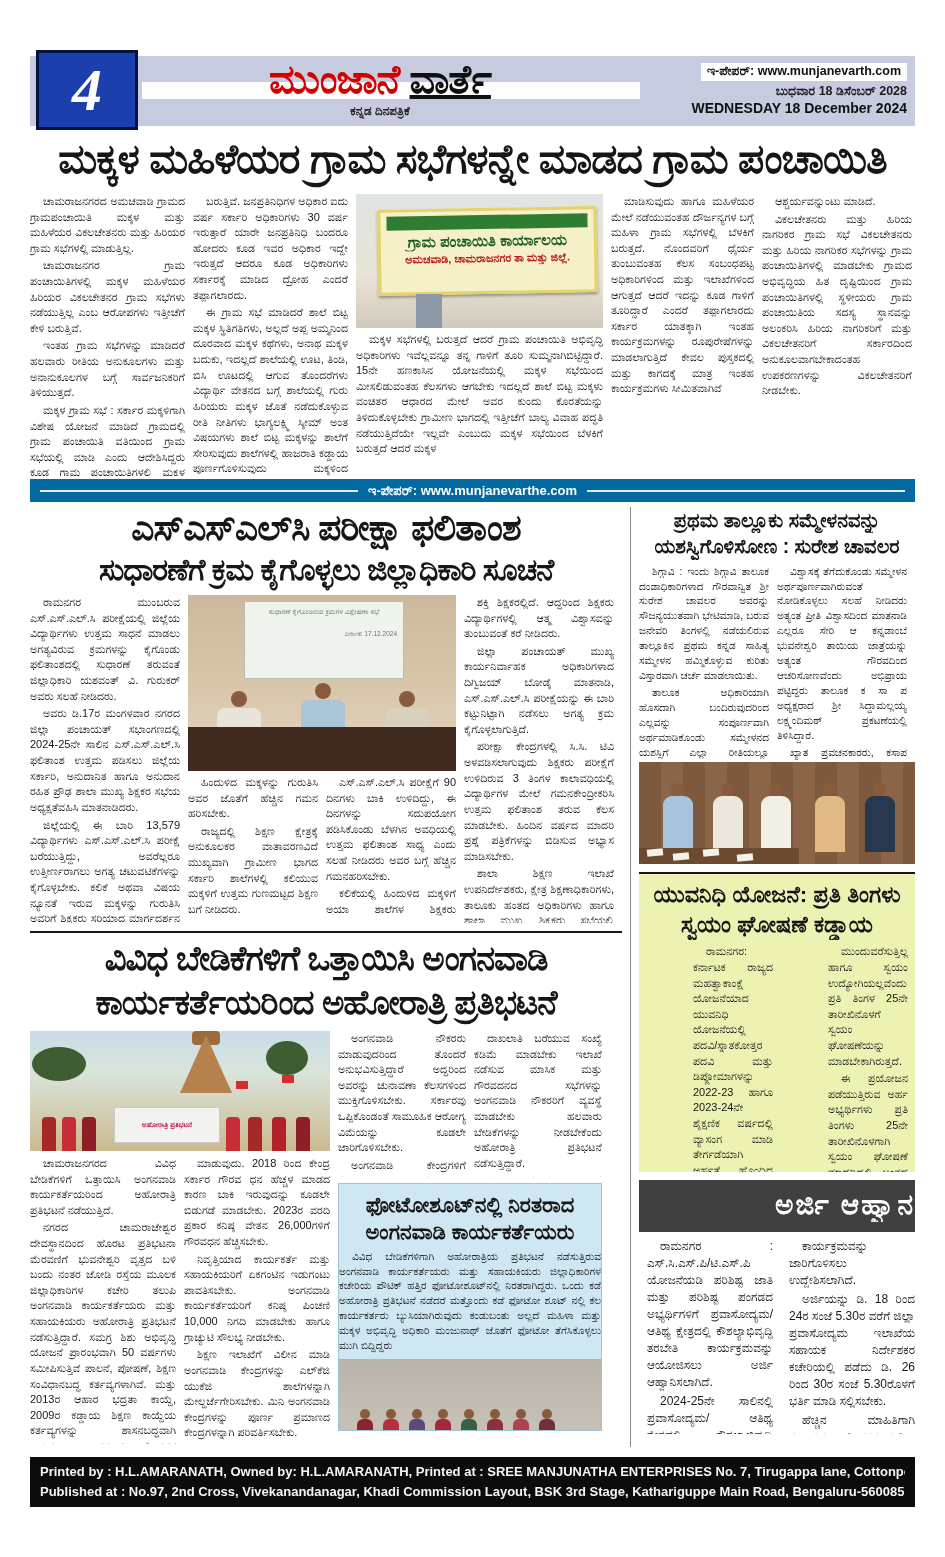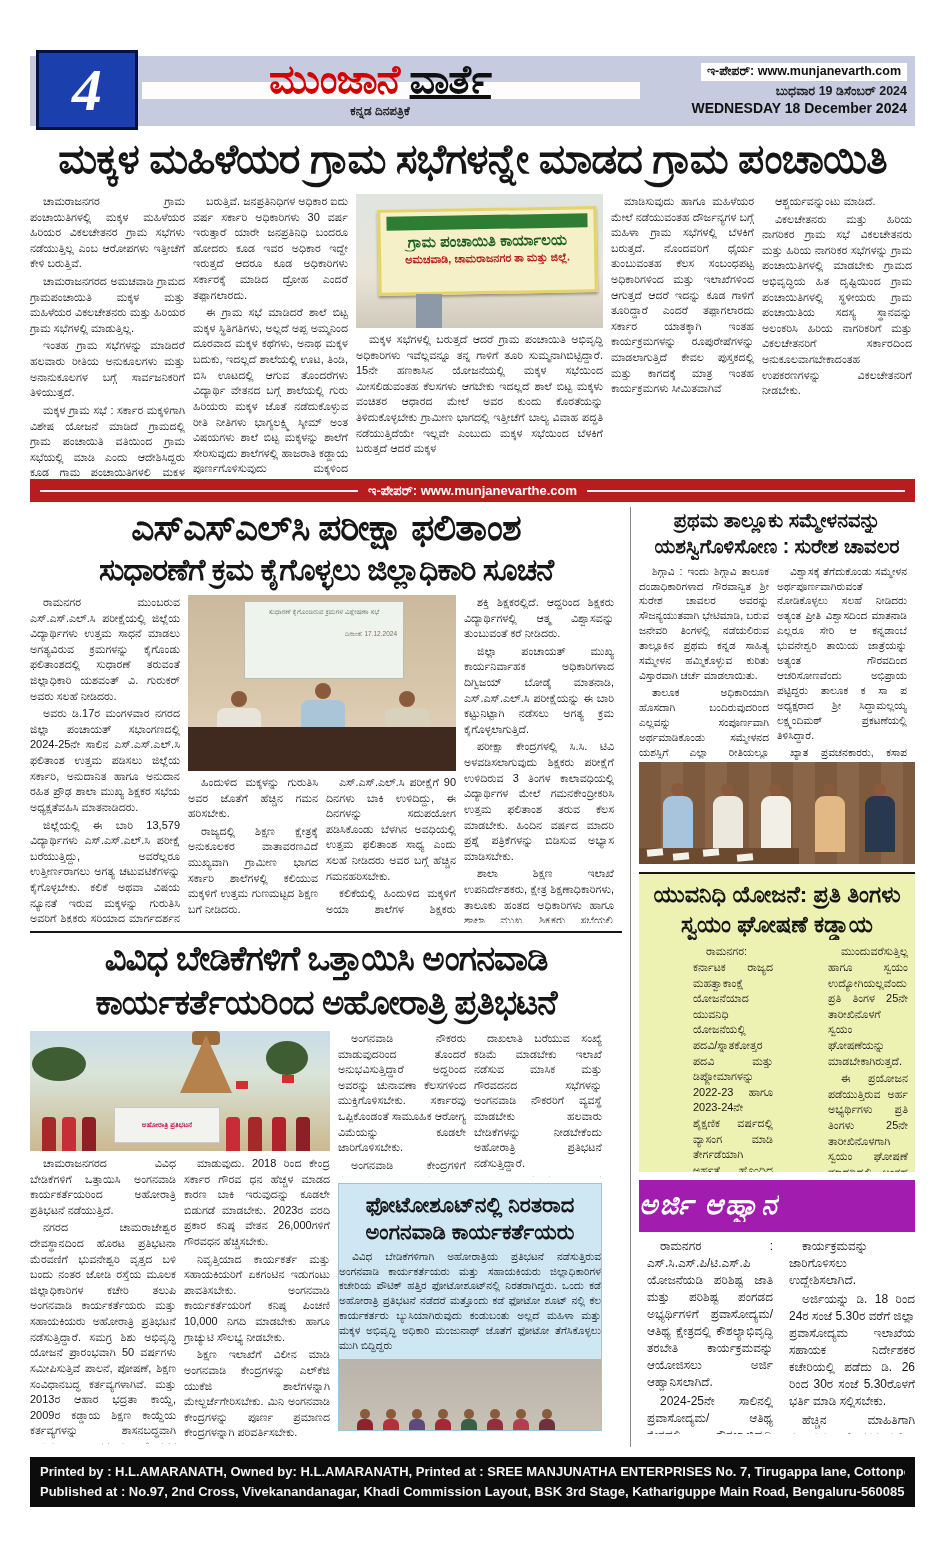--- a/index.html
+++ b/index.html
@@ -31,21 +31,21 @@
   .a1c1{width:155px;} .a1c2{width:155px;} .a1mid{width:247px;} .a1c4{width:143px;} .a1c5{width:150px;}
   .photo{position:relative;overflow:hidden;}
   .ph-panchayat{height:134px;background:linear-gradient(180deg,#dfe5e2 0%,#e9e4d6 60%,#cfcabc 100%);margin-bottom:4px;}
   .ph-sign{position:absolute;left:22px;top:14px;right:6px;height:86px;background:#f6f0c8;border:3px solid #e4d26a;
         box-shadow:0 2px 3px rgba(0,0,0,.35);padding:4px 6px;box-sizing:border-box;transform:rotate(-1deg);}
   .ph-sign-top{height:14px;background:#2e7d32;margin-bottom:3px;}
   .ph-sign-main{font-size:15px;font-weight:800;color:#1b5e20;text-align:center;white-space:nowrap;overflow:hidden;}
   .ph-sign-sub{font-size:11px;font-weight:bold;color:#b71c1c;text-align:center;white-space:nowrap;overflow:hidden;margin-top:2px;}
   .ph-pillar{position:absolute;left:60px;bottom:0;width:26px;height:34px;background:#8e99a8;}
   
-  .bluebar{margin:3px 30px 0;height:23px;background:#b91c1c;display:flex;align-items:center;color:#fff;}
+  .bluebar{margin:3px 30px 0;height:23px;background:#0369a1;display:flex;align-items:center;color:#fff;}
   .bluebar .rule{flex:1;height:0;border-top:2px solid #e8ecff;margin:0 10px;}
   .bluebar .txt{font-size:13px;font-weight:bold;white-space:nowrap;}
   
   .main-row{margin:5px 30px 0;display:flex;}
   .left-col{width:592px;padding-right:8px;border-right:1px solid #8a8a8a;}
   .right-col{width:276px;padding-left:8px;}
   .h-sslc1{font-size:36px;font-weight:800;text-align:center;white-space:nowrap;overflow:hidden;height:46px;letter-spacing:-1px;}
   .h-sslc2{font-size:30px;font-weight:800;text-align:center;white-space:nowrap;overflow:hidden;height:40px;letter-spacing:-1px;}
   .sslc-row{display:flex;gap:8px;height:328px;overflow:hidden;margin-top:2px;}
   .s-c1{width:150px;} .s-mid{width:268px;} .s-c3{width:150px;}
@@ -91,21 +91,21 @@
   .t-col{width:130px;font-size:10.5px;}
   .ph-officials{height:102px;background:repeating-linear-gradient(90deg,#7d5a3e 0 22px,#8a6547 22px 44px);margin-top:2px;}
   .of-fig{position:absolute;bottom:12px;width:30px;height:56px;border-radius:9px 9px 0 0;}
   .of-head{position:absolute;width:13px;height:13px;border-radius:50%;background:#8a5a3c;}
   .of-table{position:absolute;left:0;bottom:0;width:58%;height:16px;background:#6b4a30;}
   .of-paper{position:absolute;bottom:8px;width:16px;height:7px;background:#f2f2ea;transform:rotate(-6deg);}
   .yellowbox{margin-top:8px;border-top:2px solid #161616;background:#edf2b2;padding:6px 7px 7px;height:300px;box-sizing:border-box;overflow:hidden;}
   .h-yuva{font-size:22.5px;font-weight:800;text-align:center;white-space:nowrap;overflow:hidden;line-height:1.35;}
   .yuva-row{display:flex;gap:8px;height:234px;overflow:hidden;margin-top:4px;}
   .y-col{width:124px;font-size:11px;margin-left:47px;}
-  .blackbox{margin-top:8px;background:#a21caf;height:52px;display:flex;align-items:center;justify-content:flex-start;font-style:italic;}
+  .blackbox{margin-top:8px;background:#404040;height:52px;display:flex;align-items:center;justify-content:flex-end;}
   .h-arji{color:#fff;font-size:28px;font-weight:800;white-space:nowrap;overflow:hidden;letter-spacing:2px;}
   .arji-row{display:flex;gap:8px;height:196px;overflow:hidden;margin-top:6px;}
   .ar-col{width:130px;font-size:12px;margin-left:8px;}
   
   .footer{margin:10px 30px 0;background:#0c0c0c;color:#f4f4f4;text-align:center;padding:5px 10px 6px;}
   .footer div{font-size:13px;font-weight:bold;line-height:1.5;white-space:nowrap;overflow:hidden;}
 </style>
 </head>
 <body>
 
@@ -119,31 +119,31 @@
     <div class="mast-center">
       <div class="mast-strip"></div>
       <div class="mast-title">
         <span class="red">ಮುಂಜಾನೆ</span>
         <span class="blk">ವಾರ್ತೆ</span>
       </div>
       <div class="mast-sub">ಕನ್ನಡ ದಿನಪತ್ರಿಕೆ</div>
     </div>
     <div class="mast-right">
       <span class="epaper-strip">ಇ-ಪೇಪರ್: www.munjanevarth.com</span>
-      <div class="date-kn">ಬುಧವಾರ 19 ಡಿಸೆಂಬರ್ 2024</div>
+      <div class="date-kn">ಬುಧವಾರ 18 ಡಿಸೆಂಬರ್ 2028</div>
       <div class="date-en">WEDNESDAY 18 December 2024</div>
     </div>
   </div>
 
   <div class="main-head">ಮಕ್ಕಳ ಮಹಿಳೆಯರ ಗ್ರಾಮ ಸಭೆಗಳನ್ನೇ ಮಾಡದ ಗ್ರಾಮ ಪಂಚಾಯಿತಿ</div>
 
   <div class="art1-row">
     <div class="ncol a1c1">
+        <p>ಚಾಮರಾಜನಗರದ ಅಮಚವಾಡಿ ಗ್ರಾಮದ ಗ್ರಾಮಪಂಚಾಯಿತಿ ಮಕ್ಕಳ ಮತ್ತು ಮಹಿಳೆಯರ ವಿಕಲಚೇತನರು ಮತ್ತು ಹಿರಿಯರ ಗ್ರಾಮ ಸಭೆಗಳಲ್ಲಿ ಮಾಡುತ್ತಿಲ್ಲ.</p>
         <p>ಚಾಮರಾಜನಗರ ಗ್ರಾಮ ಪಂಚಾಯಿತಿಗಳಲ್ಲಿ ಮಕ್ಕಳ ಮಹಿಳೆಯರ ಹಿರಿಯರ ವಿಕಲಚೇತನರ ಗ್ರಾಮ ಸಭೆಗಳು ನಡೆಯುತ್ತಿಲ್ಲ ಎಂಬ ಆರೋಪಗಳು ಇತ್ತೀಚೆಗೆ ಕೇಳಿ ಬರುತ್ತಿವೆ.</p>
-        <p>ಚಾಮರಾಜನಗರದ ಅಮಚವಾಡಿ ಗ್ರಾಮದ ಗ್ರಾಮಪಂಚಾಯಿತಿ ಮಕ್ಕಳ ಮತ್ತು ಮಹಿಳೆಯರ ವಿಕಲಚೇತನರು ಮತ್ತು ಹಿರಿಯರ ಗ್ರಾಮ ಸಭೆಗಳಲ್ಲಿ ಮಾಡುತ್ತಿಲ್ಲ.</p>
         <p>ಇಂತಹ ಗ್ರಾಮ ಸಭೆಗಳನ್ನು ಮಾಡಿದರೆ ಹಲವಾರು ರೀತಿಯ ಅನುಕೂಲಗಳು ಮತ್ತು ಅನಾನುಕೂಲಗಳ ಬಗ್ಗೆ ಸಾರ್ವಜನಿಕರಿಗೆ ತಿಳಿಯುತ್ತದೆ.</p>
         <p>ಮಕ್ಕಳ ಗ್ರಾಮ ಸಭೆ : ಸರ್ಕಾರ ಮಕ್ಕಳಿಗಾಗಿ ವಿಶೇಷ ಯೋಜನೆ ಮಾಡಿದೆ ಗ್ರಾಮದಲ್ಲಿ ಗ್ರಾಮ ಪಂಚಾಯಿತಿ ವತಿಯಿಂದ ಗ್ರಾಮ ಸಭೆಯಲ್ಲಿ ಮಾಡಿ ಎಂದು ಆದೇಶಿಸಿದ್ದರು ಕೂಡ ಗ್ರಾಮ ಪಂಚಾಯಿತಿಗಳಲ್ಲಿ ಮಕ್ಕಳ ಗ್ರಾಮ ಸಭೆಯಲ್ಲಿ ಮಾಡಲು ಗ್ರಾಮ ಪಂಚಾಯಿತಿ ಅಭಿವೃದ್ಧಿ ಅಧಿಕಾರಿಗಳು ಮನಸ್ಸು ಮಾಡದಿರುವುದೇ ವಿಪರ್ಯಾಸದ ಸಂಗತಿಯಾಗಿದೆ. ಇವರ ಜೊತೆಗೆ ಗ್ರಾಮ ಪಂಚಾಯಿತಿ ಅಧ್ಯಕ್ಷ ಉಪಾಧ್ಯಕ್ಷರು ಸದಸ್ಯರುಗಳು ಕೂಡ ಮನಸ್ಸು ಮಾಡುತ್ತಿಲ್ಲ ಎಂಬ ಆರೋಪಗಳು ಕೇಳಿ</p>
       </div>
     <div class="ncol a1c2">
         <p>ಬರುತ್ತಿವೆ. ಜನಪ್ರತಿನಿಧಿಗಳ ಅಧಿಕಾರ ಐದು ವರ್ಷ ಸರ್ಕಾರಿ ಅಧಿಕಾರಿಗಳು 30 ವರ್ಷ ಇರುತ್ತಾರೆ ಯಾರೇ ಜನಪ್ರತಿನಿಧಿ ಬಂದರೂ ಹೋದರು ಕೂಡ ಇವರ ಅಧಿಕಾರ ಇದ್ದೇ ಇರುತ್ತದೆ ಆದರೂ ಕೂಡ ಅಧಿಕಾರಿಗಳು ಸರ್ಕಾರಕ್ಕೆ ಮಾಡಿದ ದ್ರೋಹ ಎಂದರೆ ತಪ್ಪಾಗಲಾರದು.</p>
         <p>ಈ ಗ್ರಾಮ ಸಭೆ ಮಾಡಿದರೆ ಶಾಲೆ ಬಿಟ್ಟ ಮಕ್ಕಳ ಸ್ಥಿತಿಗತಿಗಳು, ಅಲ್ಲದೆ ಅಪ್ಪ ಅಮ್ಮನಿಂದ ದೂರವಾದ ಮಕ್ಕಳ ಕಥೆಗಳು, ಅನಾಥ ಮಕ್ಕಳ ಬದುಕು, ಇದಲ್ಲದೆ ಶಾಲೆಯಲ್ಲಿ ಊಟ, ತಿಂಡಿ, ಬಿಸಿ ಊಟದಲ್ಲಿ ಆಗುವ ತೊಂದರೆಗಳು ವಿದ್ಯಾರ್ಥಿ ವೇತನದ ಬಗ್ಗೆ ಶಾಲೆಯಲ್ಲಿ ಗುರು ಹಿರಿಯರು ಮಕ್ಕಳ ಜೊತೆ ನಡೆದುಕೊಳ್ಳುವ ರೀತಿ ನೀತಿಗಳು ಭಾಗ್ಯಲಕ್ಷ್ಮಿ ಸ್ಕೀಮ್ ಅಂತ ವಿಷಯಗಳು ಶಾಲೆ ಬಿಟ್ಟ ಮಕ್ಕಳನ್ನು ಶಾಲೆಗೆ ಸೇರಿಸುವುದು ಶಾಲೆಗಳಲ್ಲಿ ಹಾಜರಾತಿ ಕಡ್ಡಾಯ ಪೂರ್ಣಗೊಳಿಸುವುದು ಮಕ್ಕಳಿಂದ ಮಕ್ಕಳಿಗೋಸ್ಕರ ಮಕ್ಕಳ ಸಭೆ ಮಾಡಿದರೆ ಮಕ್ಕಳ ಮನೋಭಾವದ ಹಾಗೂ ಕುಂದು ಕೊರತೆ ಮಾನಸಿಕವಾಗಿ ದೈಹಿಕವಾಗಿ ಅವರಿಗೆ ಬೆಂಬಲ ನೀಡುವುದು ಹೀಗೆ ಹೇಳುತ್ತಾ ಹೋದರೆ ಹಲವಾರು ವಿಷಯಗಳು</p>
       </div>
     <div class="a1mid">
       <div class="photo ph-panchayat">
         <div class="ph-sign">

